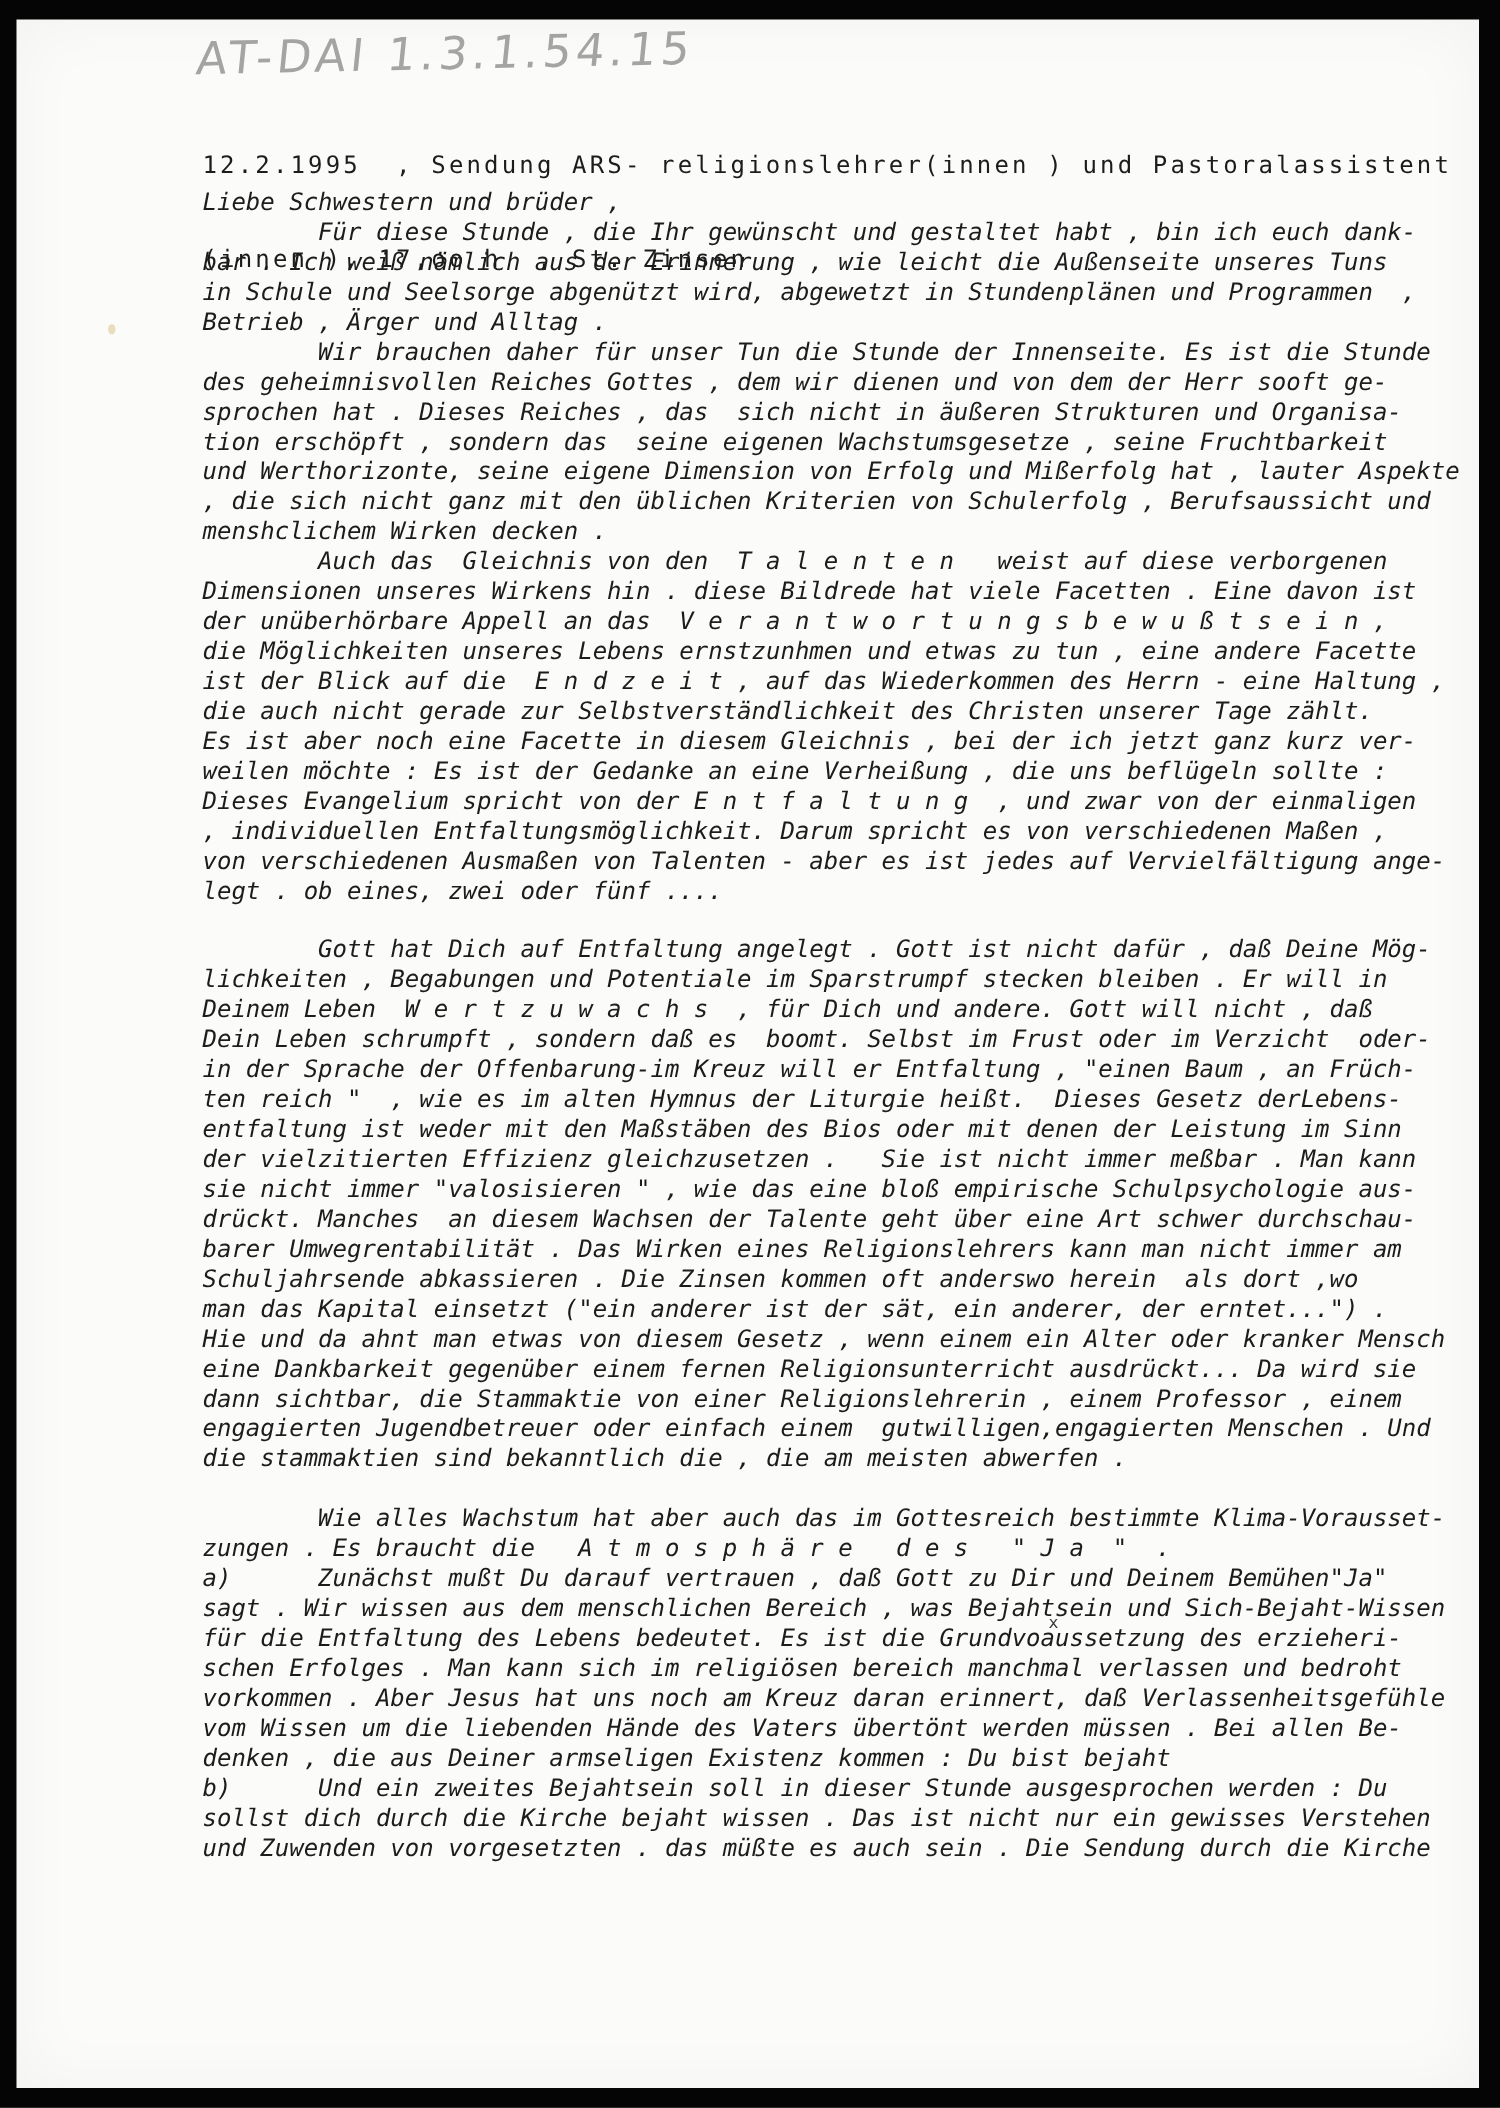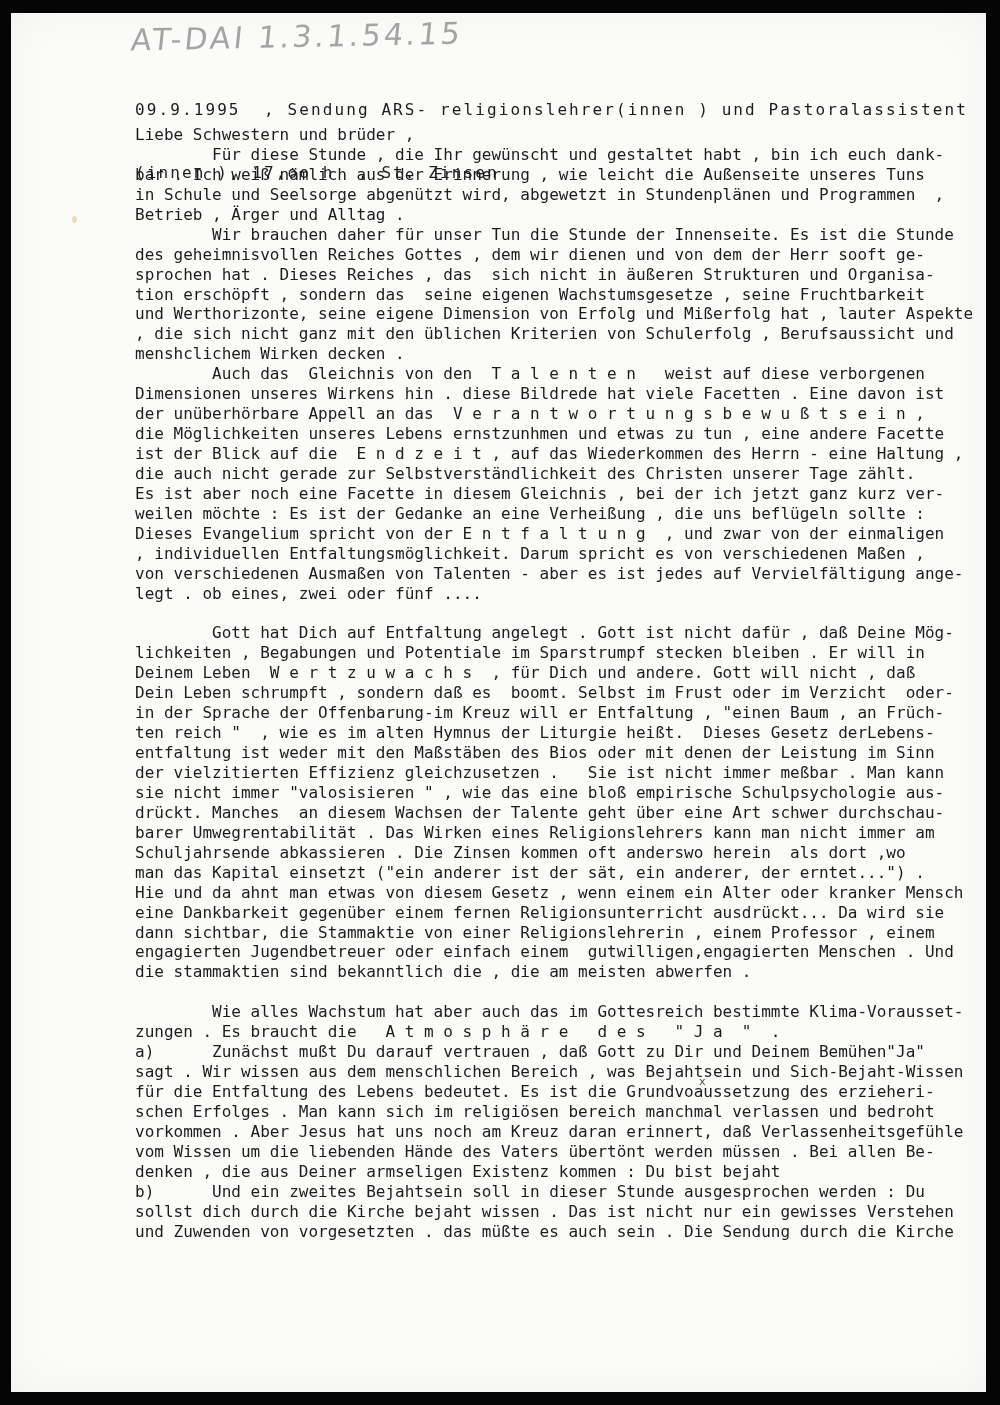--- a/index.html
+++ b/index.html
@@ -31,39 +31,40 @@
     font-size:16px;line-height:21px;
     letter-spacing:2.1px;
     color:var(--ink,#1c1c1c);
     white-space:pre;
   }
   .bodytext{
     position:absolute;left:124px;top:112px;
     font-size:16px;line-height:19.95px;
     color:var(--ink,#1c1c1c);
     white-space:pre;
+    font-style:italic;
   }
   .bodytext div{height:19.95px;}
   .speck{
     position:absolute;left:61px;top:203px;
     width:5px;height:7px;border-radius:50%;
     background:#e3d6ad;opacity:.8;
   }
   .cmark{
     position:absolute;left:688px;top:1062px;
     font-size:11px;color:#3a3a3a;
   }
 </style>
 </head>
 <body>
 
 <div class="scan">
   <div class="paper">
     <div class="annotation">AT-DAI 1.3.1.54.15</div>
     <div class="header">
-      <div>09.9.1995  , Sendung ARS- religionslehrer(innen ) und Pastoralassistent</div>
+      <div>12.2.1995  , Sendung ARS- religionslehrer(innen ) und Pastoralassistent</div>
       <div>(innen ), 17,oo h  , St. Zinsen</div>
     </div>
     <div class="bodytext"><div>Liebe Schwestern und brüder ,</div><div>        Für diese Stunde , die Ihr gewünscht und gestaltet habt , bin ich euch dank-</div><div>bar . Ich weiß nämlich aus der Erinnerung , wie leicht die Außenseite unseres Tuns</div><div>in Schule und Seelsorge abgenützt wird, abgewetzt in Stundenplänen und Programmen  ,</div><div>Betrieb , Ärger und Alltag .</div><div>        Wir brauchen daher für unser Tun die Stunde der Innenseite. Es ist die Stunde</div><div>des geheimnisvollen Reiches Gottes , dem wir dienen und von dem der Herr sooft ge-</div><div>sprochen hat . Dieses Reiches , das  sich nicht in äußeren Strukturen und Organisa-</div><div>tion erschöpft , sondern das  seine eigenen Wachstumsgesetze , seine Fruchtbarkeit</div><div>und Werthorizonte, seine eigene Dimension von Erfolg und Mißerfolg hat , lauter Aspekte</div><div>, die sich nicht ganz mit den üblichen Kriterien von Schulerfolg , Berufsaussicht und</div><div>menshclichem Wirken decken .</div><div>        Auch das  Gleichnis von den  T a l e n t e n   weist auf diese verborgenen</div><div>Dimensionen unseres Wirkens hin . diese Bildrede hat viele Facetten . Eine davon ist</div><div>der unüberhörbare Appell an das  V e r a n t w o r t u n g s b e w u ß t s e i n ,</div><div>die Möglichkeiten unseres Lebens ernstzunhmen und etwas zu tun , eine andere Facette</div><div>ist der Blick auf die  E n d z e i t , auf das Wiederkommen des Herrn - eine Haltung ,</div><div>die auch nicht gerade zur Selbstverständlichkeit des Christen unserer Tage zählt.</div><div>Es ist aber noch eine Facette in diesem Gleichnis , bei der ich jetzt ganz kurz ver-</div><div>weilen möchte : Es ist der Gedanke an eine Verheißung , die uns beflügeln sollte :</div><div>Dieses Evangelium spricht von der E n t f a l t u n g  , und zwar von der einmaligen</div><div>, individuellen Entfaltungsmöglichkeit. Darum spricht es von verschiedenen Maßen ,</div><div>von verschiedenen Ausmaßen von Talenten - aber es ist jedes auf Vervielfältigung ange-</div><div>legt . ob eines, zwei oder fünf ....</div><div>&nbsp;</div><div>        Gott hat Dich auf Entfaltung angelegt . Gott ist nicht dafür , daß Deine Mög-</div><div>lichkeiten , Begabungen und Potentiale im Sparstrumpf stecken bleiben . Er will in</div><div>Deinem Leben  W e r t z u w a c h s  , für Dich und andere. Gott will nicht , daß</div><div>Dein Leben schrumpft , sondern daß es  boomt. Selbst im Frust oder im Verzicht  oder-</div><div>in der Sprache der Offenbarung-im Kreuz will er Entfaltung , "einen Baum , an Früch-</div><div>ten reich "  , wie es im alten Hymnus der Liturgie heißt.  Dieses Gesetz derLebens-</div><div>entfaltung ist weder mit den Maßstäben des Bios oder mit denen der Leistung im Sinn</div><div>der vielzitierten Effizienz gleichzusetzen .   Sie ist nicht immer meßbar . Man kann</div><div>sie nicht immer "valosisieren " , wie das eine bloß empirische Schulpsychologie aus-</div><div>drückt. Manches  an diesem Wachsen der Talente geht über eine Art schwer durchschau-</div><div>barer Umwegrentabilität . Das Wirken eines Religionslehrers kann man nicht immer am</div><div>Schuljahrsende abkassieren . Die Zinsen kommen oft anderswo herein  als dort ,wo</div><div>man das Kapital einsetzt ("ein anderer ist der sät, ein anderer, der erntet...") .</div><div>Hie und da ahnt man etwas von diesem Gesetz , wenn einem ein Alter oder kranker Mensch</div><div>eine Dankbarkeit gegenüber einem fernen Religionsunterricht ausdrückt... Da wird sie</div><div>dann sichtbar, die Stammaktie von einer Religionslehrerin , einem Professor , einem</div><div>engagierten Jugendbetreuer oder einfach einem  gutwilligen,engagierten Menschen . Und</div><div>die stammaktien sind bekanntlich die , die am meisten abwerfen .</div><div>&nbsp;</div><div>        Wie alles Wachstum hat aber auch das im Gottesreich bestimmte Klima-Vorausset-</div><div>zungen . Es braucht die   A t m o s p h ä r e   d e s   " J a  "  .</div><div>a)      Zunächst mußt Du darauf vertrauen , daß Gott zu Dir und Deinem Bemühen"Ja"</div><div>sagt . Wir wissen aus dem menschlichen Bereich , was Bejahtsein und Sich-Bejaht-Wissen</div><div>für die Entfaltung des Lebens bedeutet. Es ist die Grundvoaussetzung des erzieheri-</div><div>schen Erfolges . Man kann sich im religiösen bereich manchmal verlassen und bedroht</div><div>vorkommen . Aber Jesus hat uns noch am Kreuz daran erinnert, daß Verlassenheitsgefühle</div><div>vom Wissen um die liebenden Hände des Vaters übertönt werden müssen . Bei allen Be-</div><div>denken , die aus Deiner armseligen Existenz kommen : Du bist bejaht</div><div>b)      Und ein zweites Bejahtsein soll in dieser Stunde ausgesprochen werden : Du</div><div>sollst dich durch die Kirche bejaht wissen . Das ist nicht nur ein gewisses Verstehen</div><div>und Zuwenden von vorgesetzten . das müßte es auch sein . Die Sendung durch die Kirche</div></div>
     <span class="speck"></span>
     <span class="cmark">x</span>
   </div>
 </div>
 
 </body></html>

